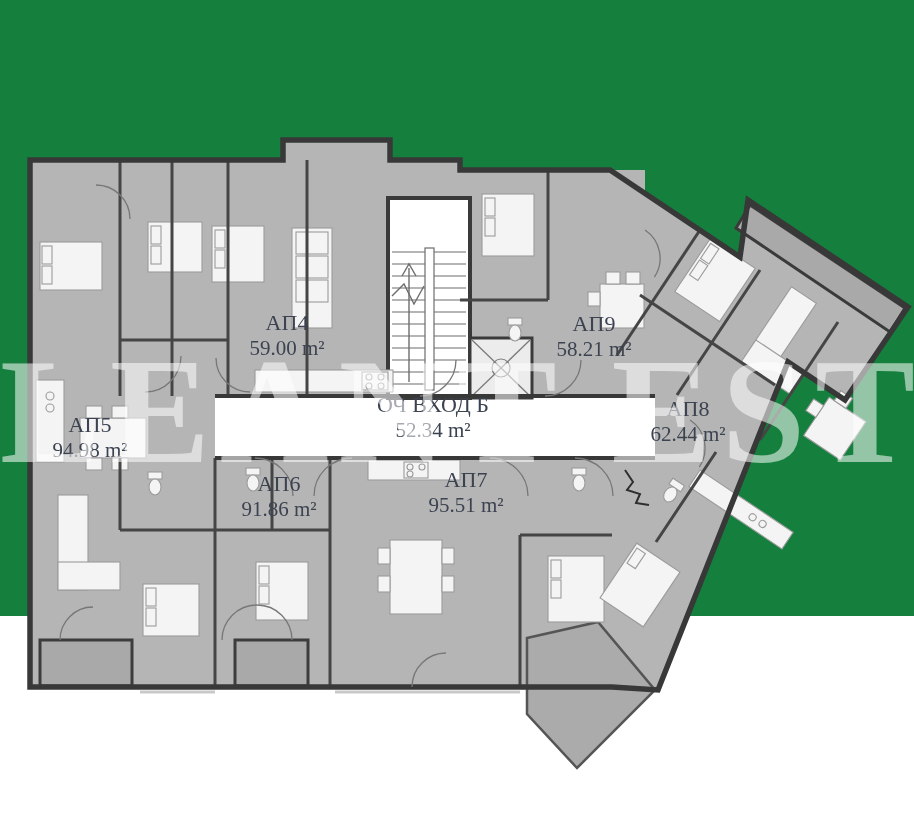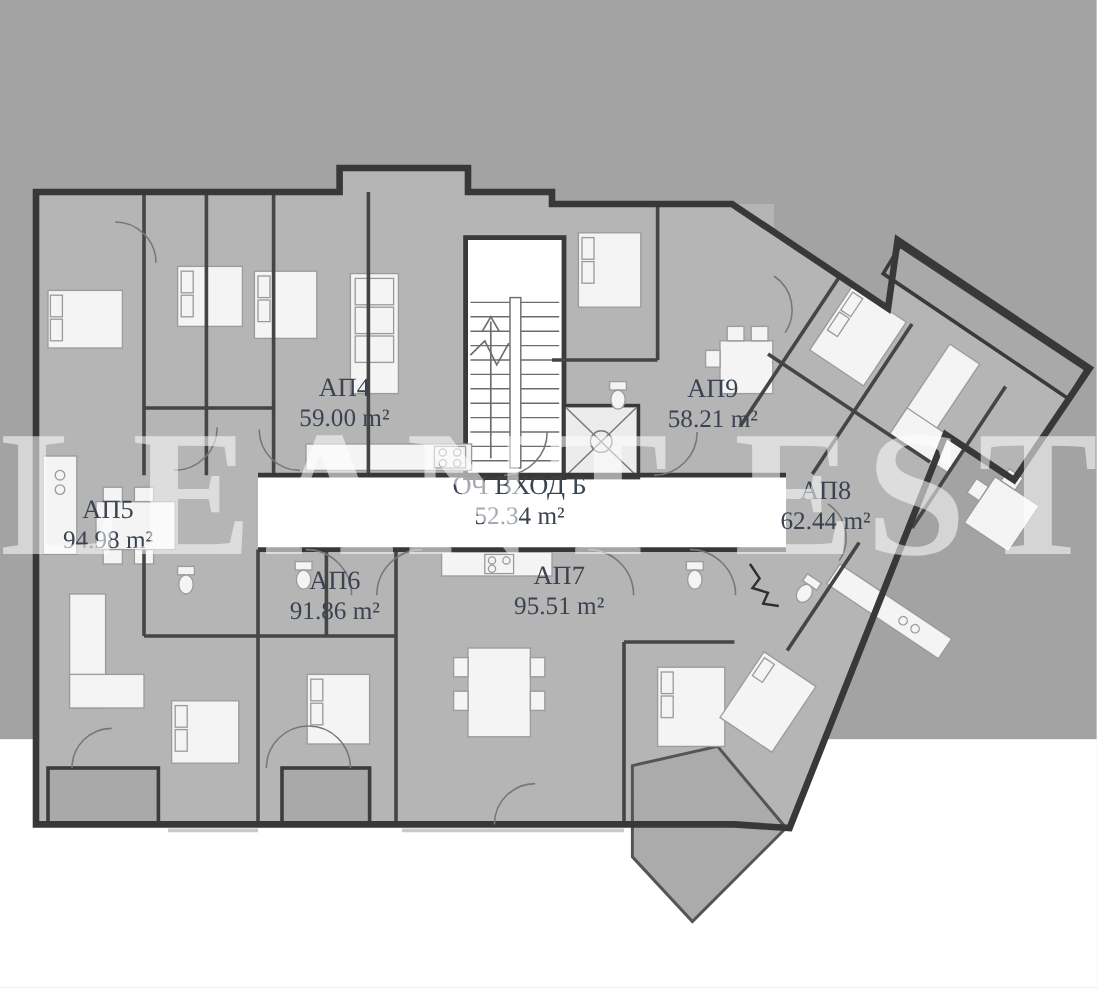--- a/index.html
+++ b/index.html
@@ -1,17 +1,17 @@
 <!DOCTYPE html>
 <html><head>
 <meta charset="utf-8">
 <style>
   html,body{margin:0;padding:0;background:#ffffff;width:914px;height:823px;overflow:hidden;
             font-family:"Liberation Serif", serif;}
-  #stage{position:relative;width:914px;height:616px;background:#a3a3a3;}
+  #stage{position:relative;width:914px;height:616px;background:#15803d;}
   svg{position:absolute;left:0;top:0;}
   .room-label{font-family:"Liberation Serif", serif;fill:#3b4350;}
   .wm{font-family:"Liberation Serif", serif;fill:#ffffff;opacity:.55;font-weight:bold;letter-spacing:10px;}
 </style>
 </head>
 <body>
 
 <div id="stage">
 <svg width="914" height="823" viewBox="0 0 914 823">
 

